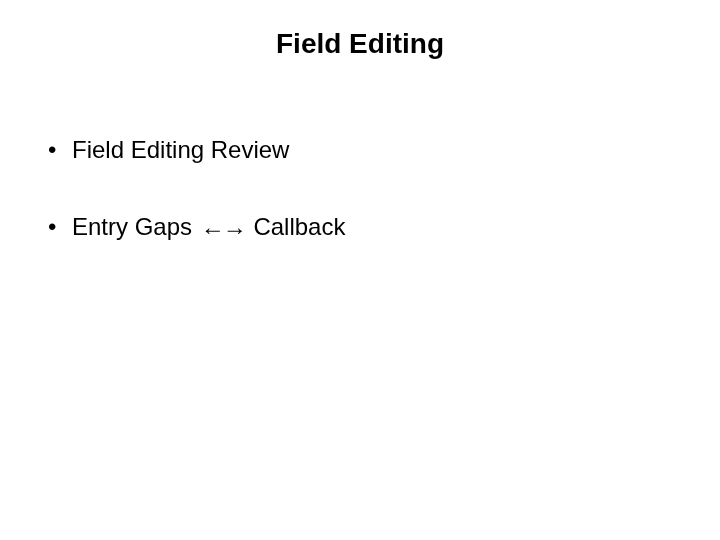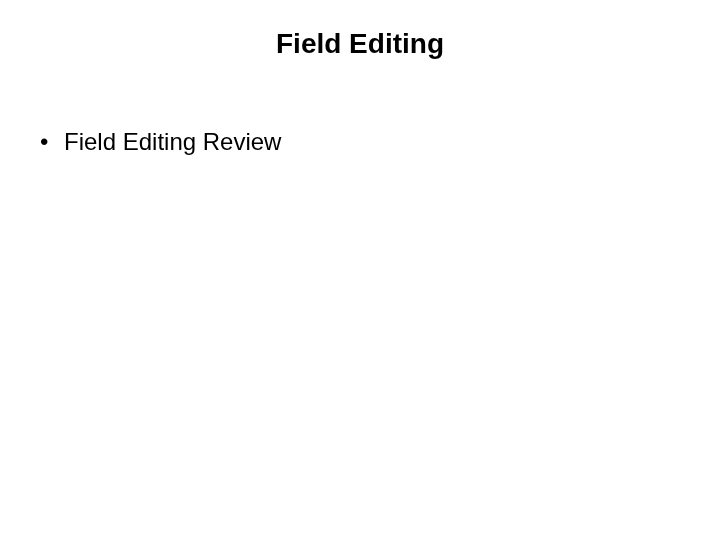--- a/index.html
+++ b/index.html
@@ -27,21 +27,21 @@
     font-weight: bold;
   }
   .body {
     position: absolute;
     top: 120px;
     left: 30px;
     right: 30px;
   }
   .body ul {
     list-style: none;
-    margin: 8px;
+    margin: 16px;
     padding: 0;
   }
   .body li {
     font-size: 24px;
     line-height: 1.2;
     margin-bottom: 48px;
     padding-left: 26px;
     position: relative;
   }
   .body li::before {
@@ -62,15 +62,22 @@
 
 <div class="slide">
   <div class="title">Field Editing</div>
   <div class="body">
     <ul>
       <li>
         <span>Field Editing Review</span>
         <span class="arrows"></span>
         <span></span>
       </li>
+      <li>
+        <span>Entry Gaps</span>
+        <span> </span>
+        <span class="arrows">←→</span>
+        <span> </span>
+        <span>Callback</span>
+      </li>
     </ul>
   </div>
 </div>
 
 </body></html>

